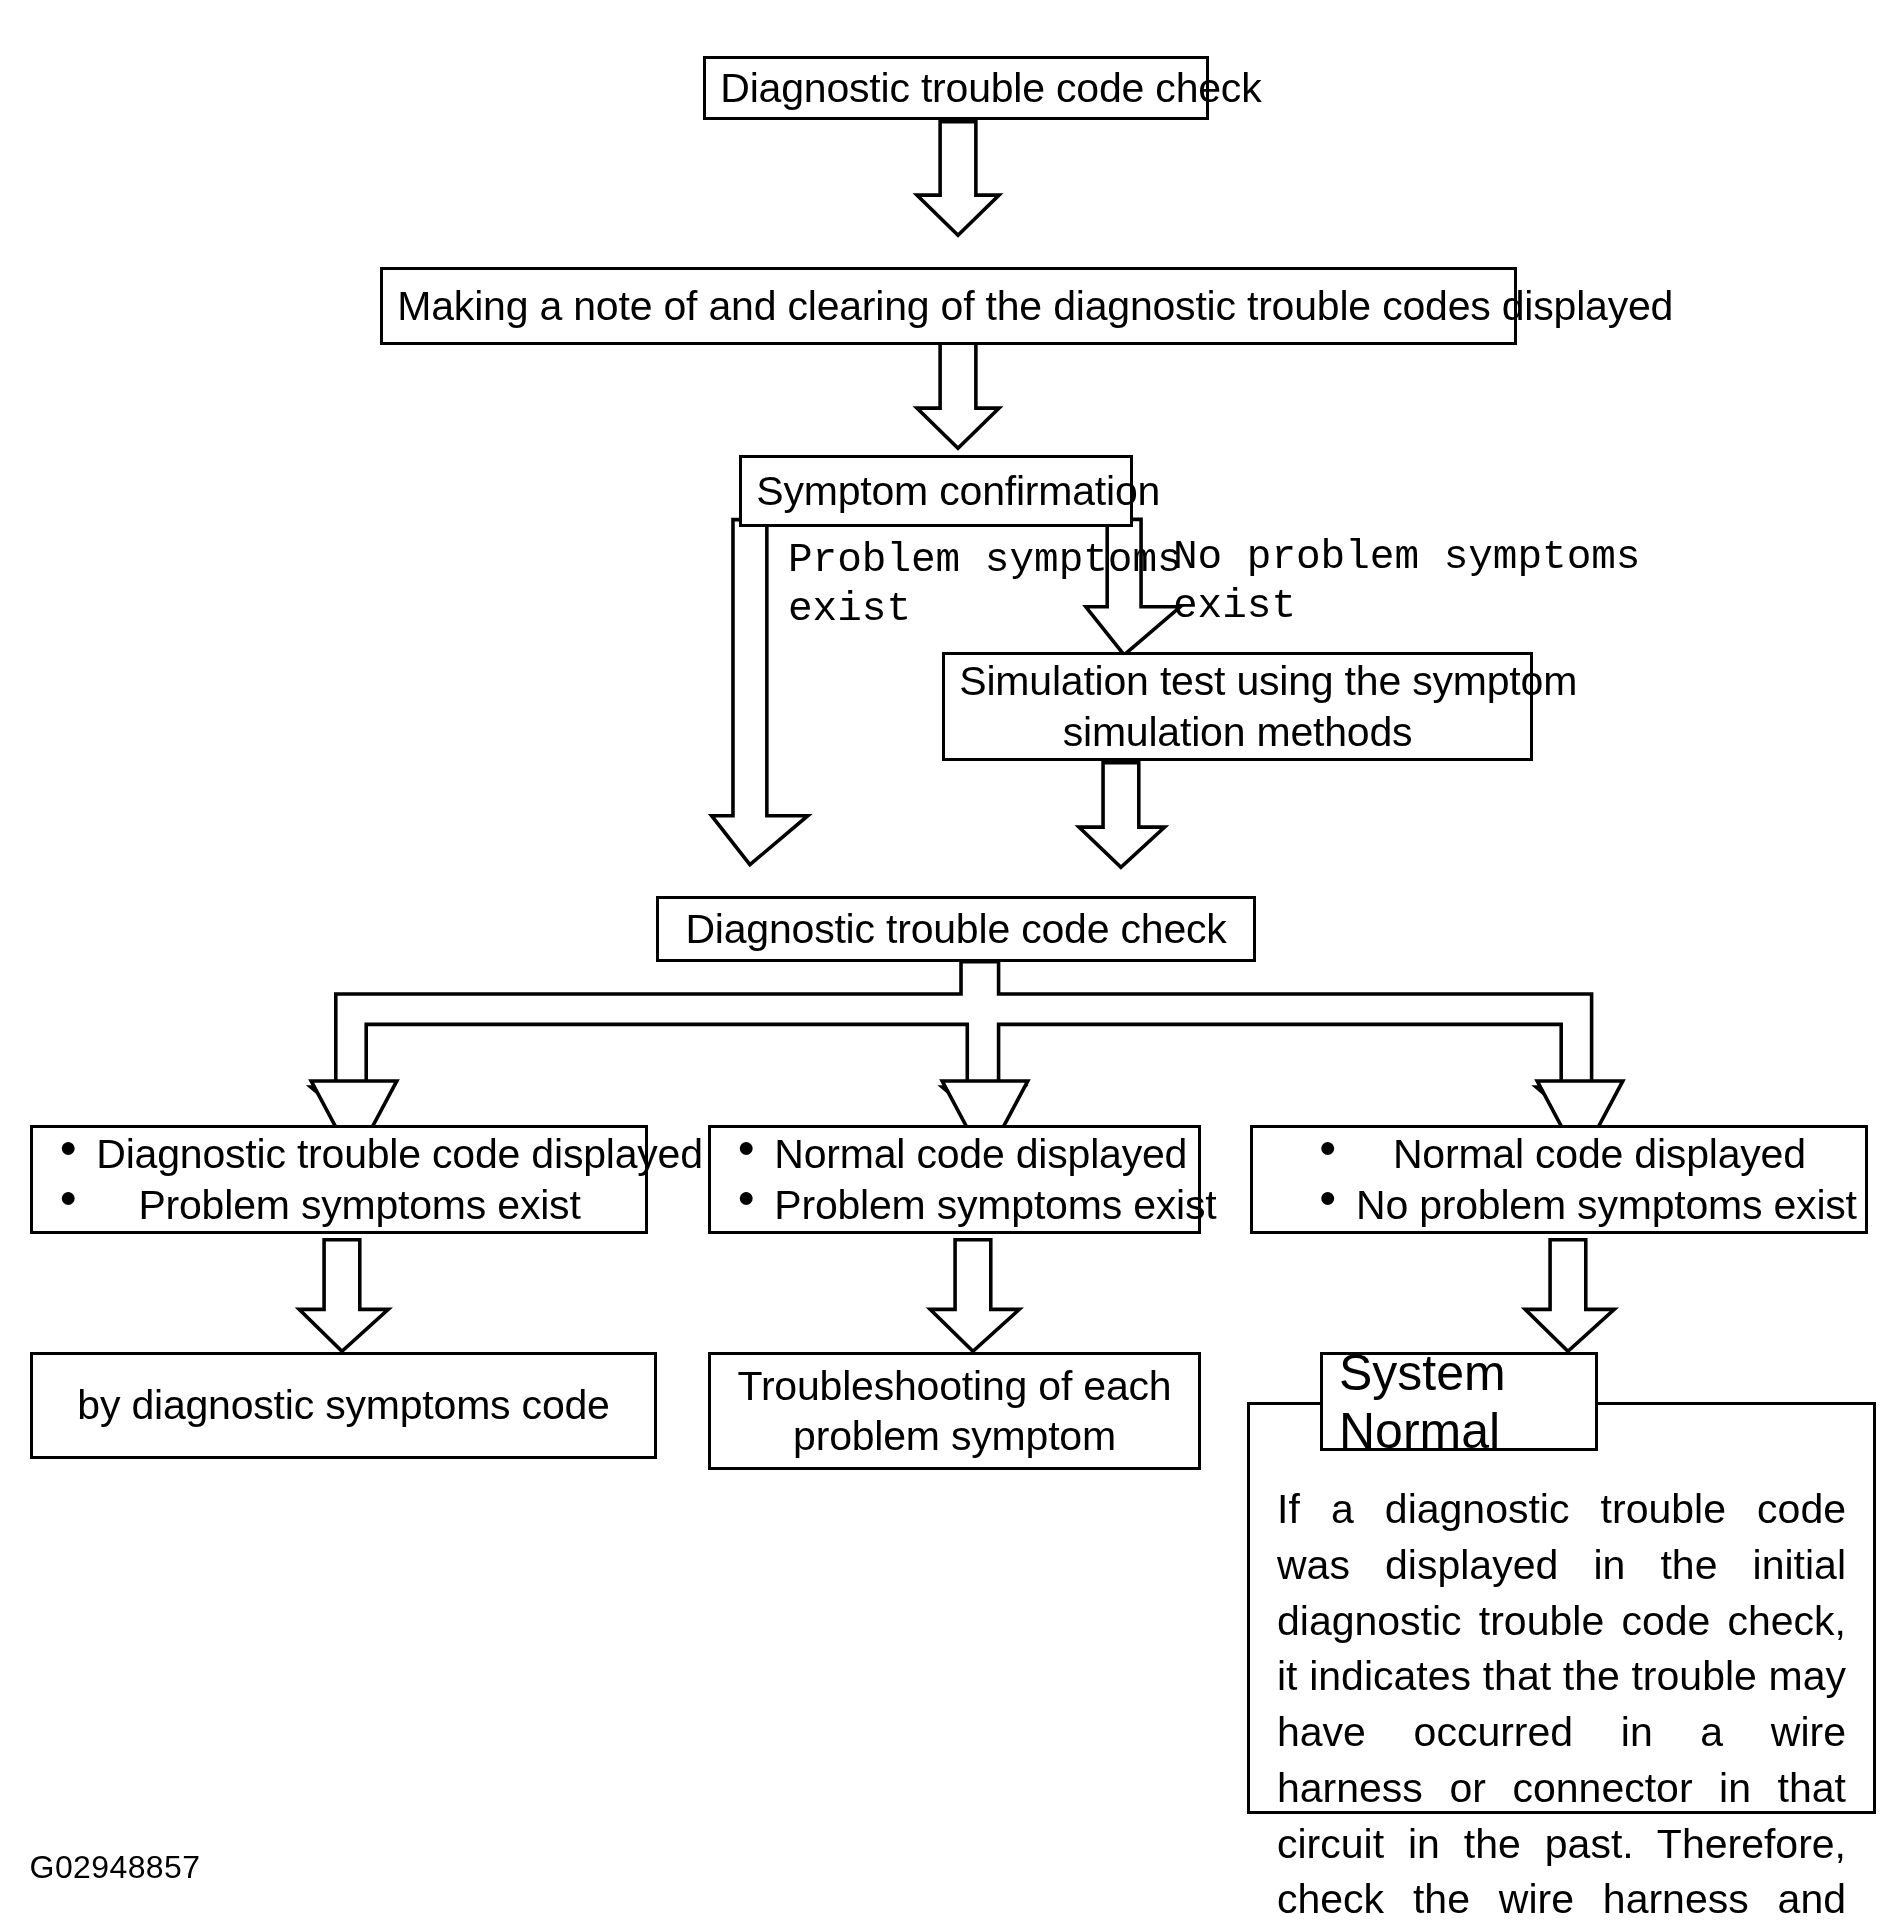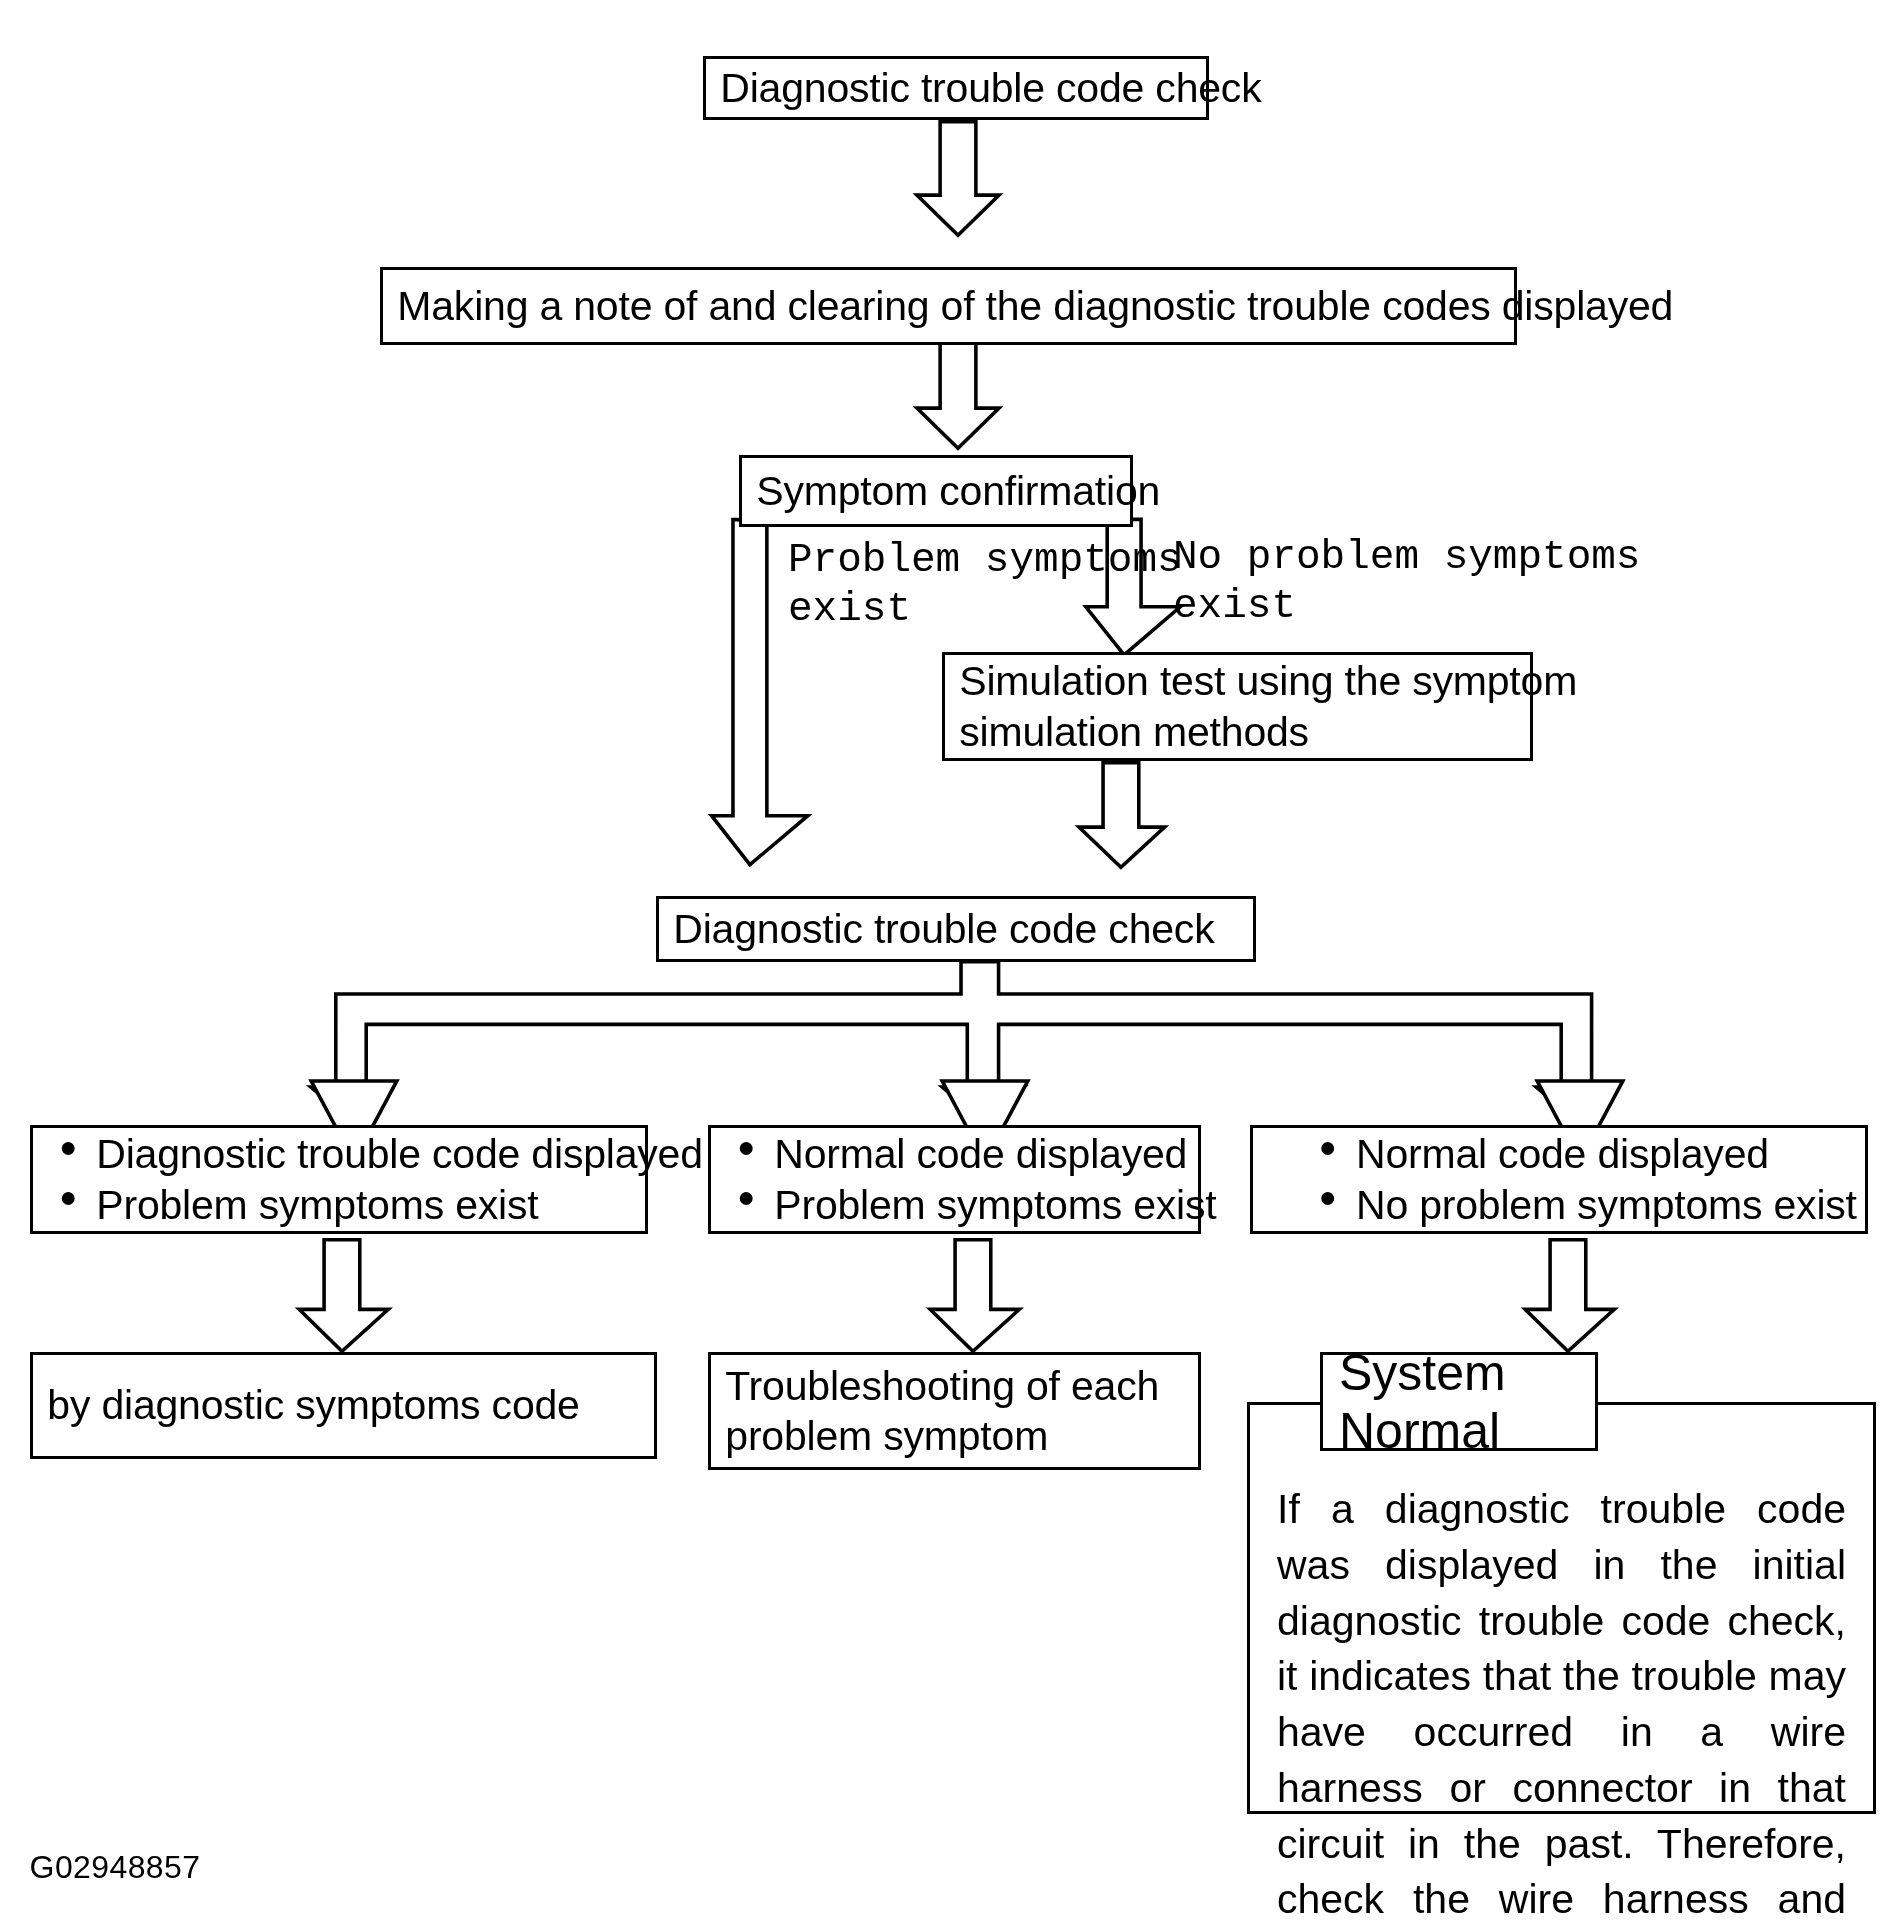--- a/index.html
+++ b/index.html
@@ -24,20 +24,21 @@
     border: 3.6px solid #000;
     background: #fff;
     display: flex;
     flex-direction: column;
     justify-content: center;
     font-size: 41px;
     line-height: 1.22;
     letter-spacing: -0.2px;
     padding: 5.4px 14.3px;
     z-index: 3;
+    text-align: center;
   }
   .node .line { white-space: nowrap; }
   .bullets { list-style: none; margin: 8px; padding: 0; }
   .bullets li {
     white-space: nowrap;
     position: relative;
     padding-left: 41px;
   }
   .bullets li::before {
     content: "\25CF";

